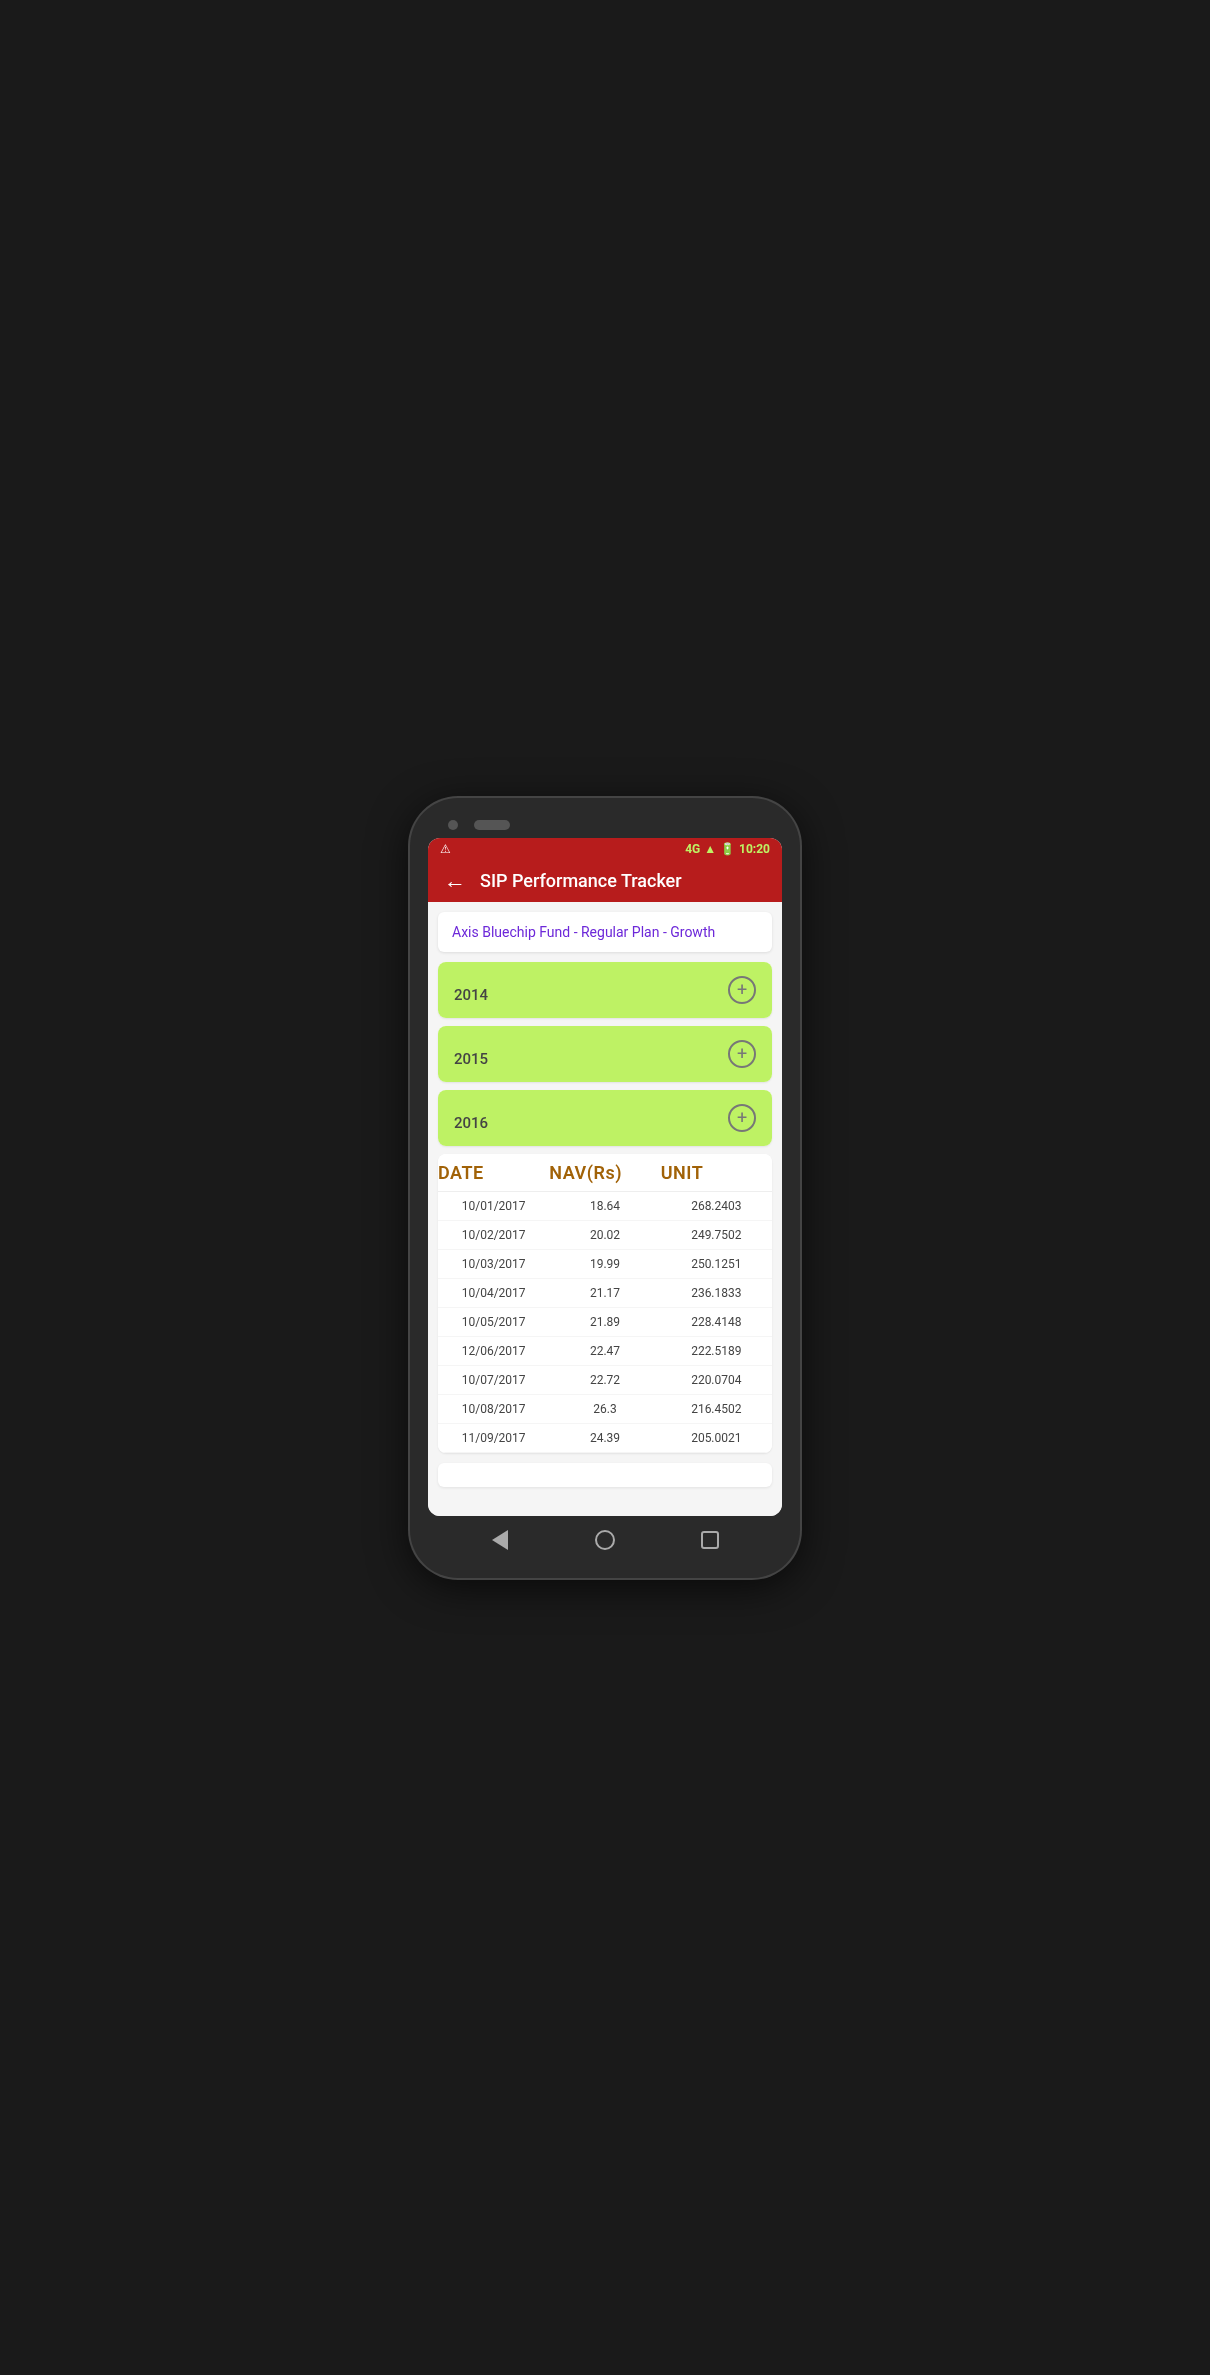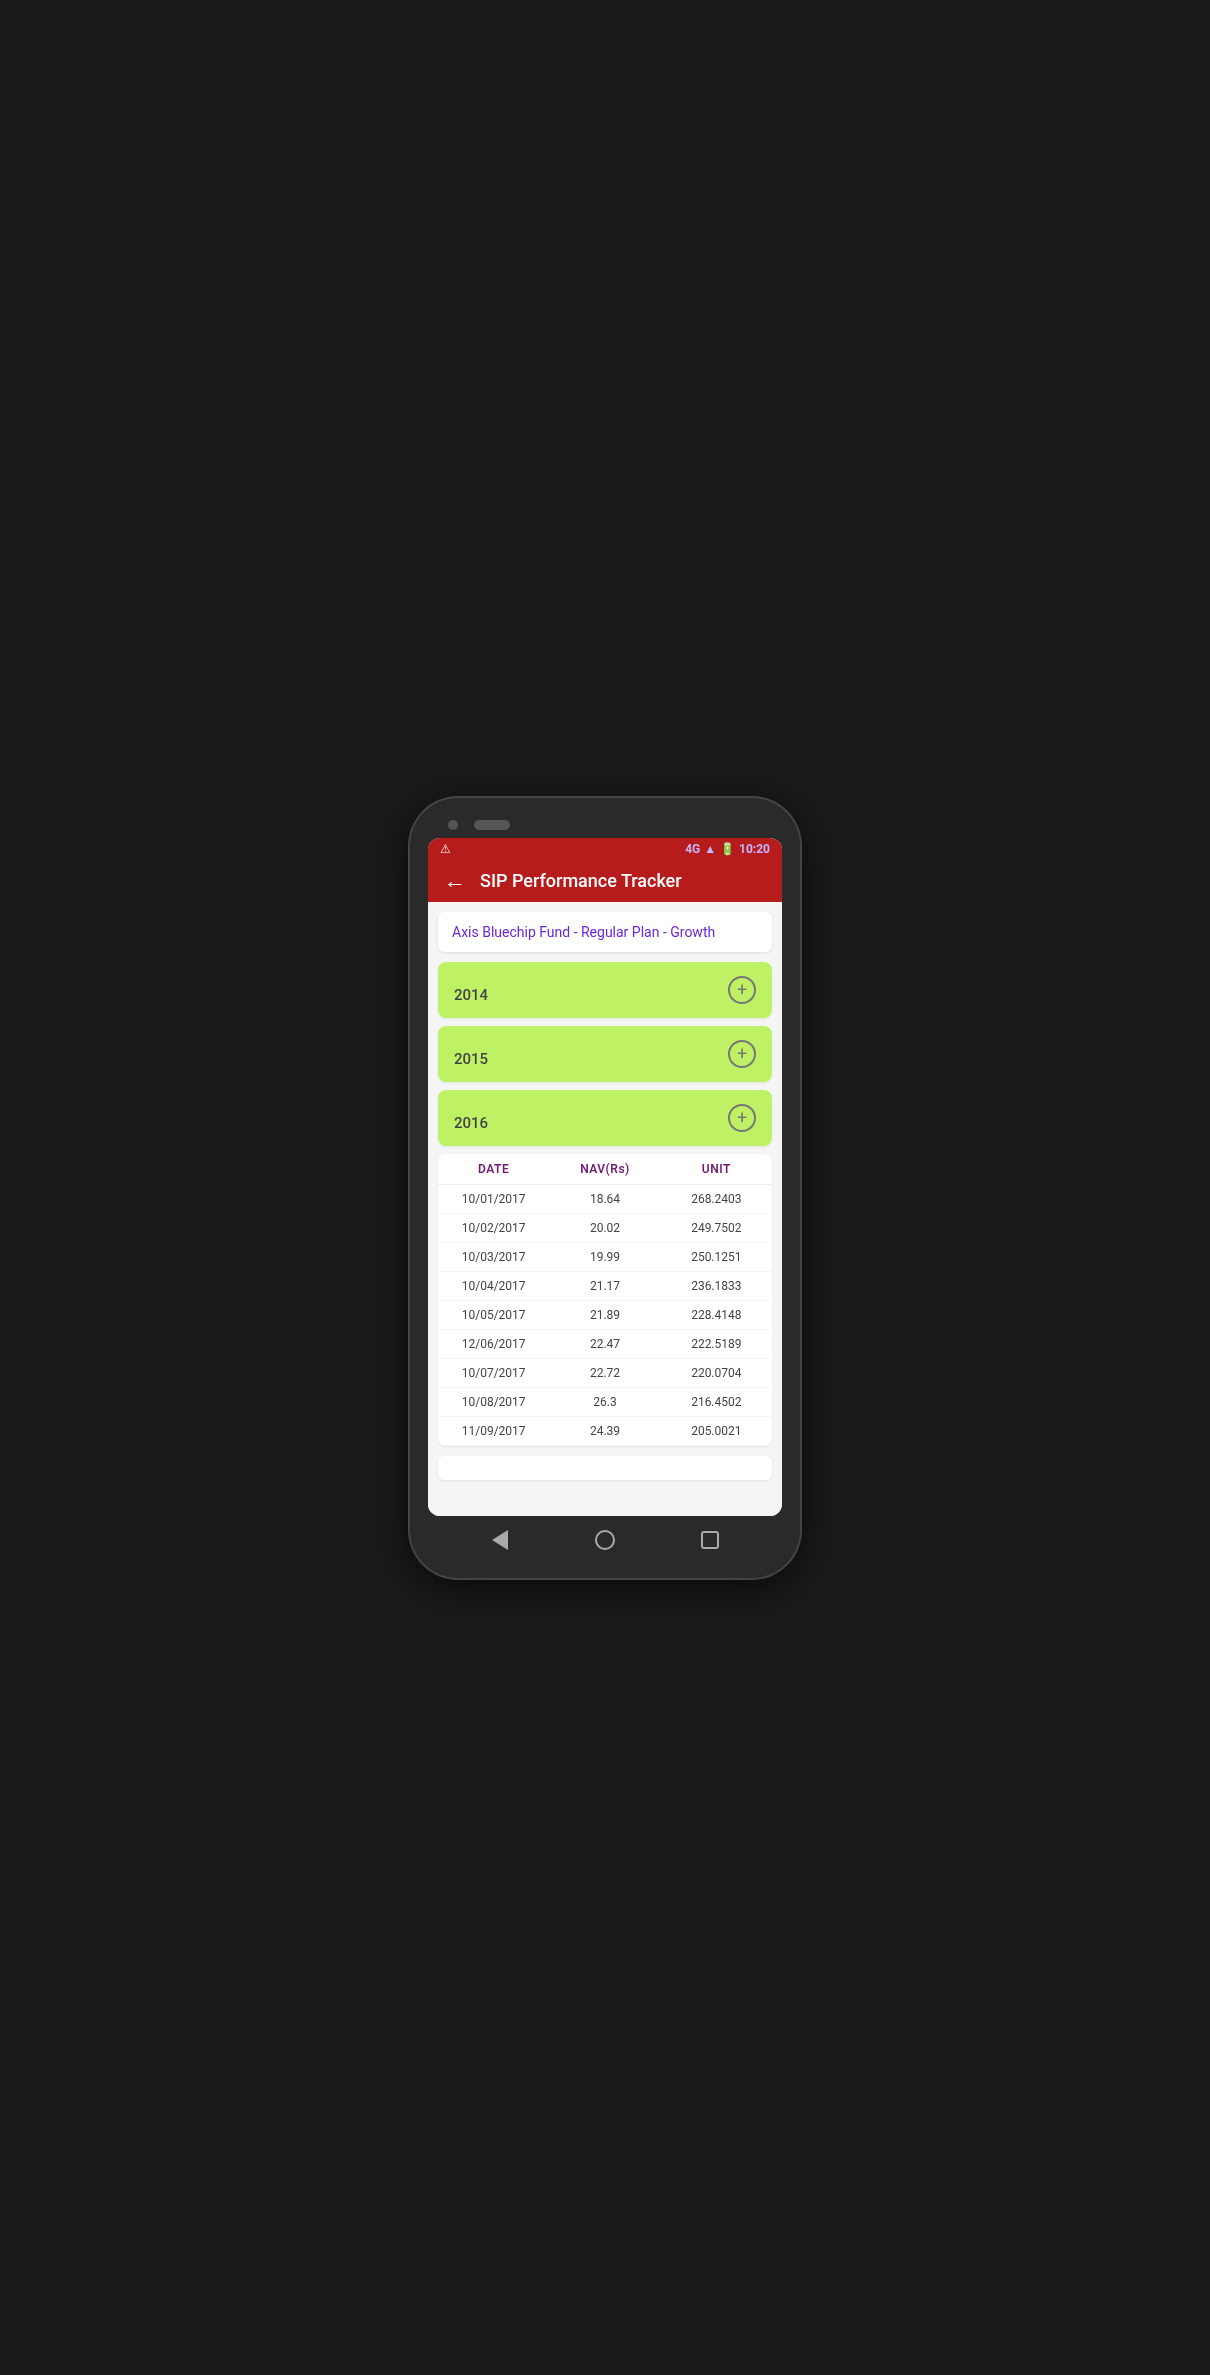--- a/index.html
+++ b/index.html
@@ -63,21 +63,21 @@
       align-items: center;
     }
     .warning-icon {
       color: #fff;
       font-size: 12px;
     }
     .status-right {
       display: flex;
       align-items: center;
       gap: 4px;
-      color: #c4b5fd;
+      color: #bef264;
       font-size: 12px;
       font-weight: bold;
     }
     .app-bar {
       background: #b71c1c;
       padding: 10px 16px;
       display: flex;
       align-items: center;
       gap: 14px;
     }
@@ -140,24 +140,24 @@
     .year-table {
       background: #fff;
     }
     .table-header-row {
       display: grid;
       grid-template-columns: 1fr 1fr 1fr;
       padding: 8px 0;
       border-bottom: 1px solid #eee;
     }
     .table-header-cell {
-      text-align: center;
-      font-size: 12px;
+      text-align: left;
+      font-size: 18px;
       font-weight: 600;
-      color: #701a75;
+      color: #a16207;
       letter-spacing: 0.5px;
     }
     .table-data-row {
       display: grid;
       grid-template-columns: 1fr 1fr 1fr;
       padding: 7px 0;
       border-bottom: 1px solid #f5f5f5;
     }
     .table-data-cell {
       text-align: center;

